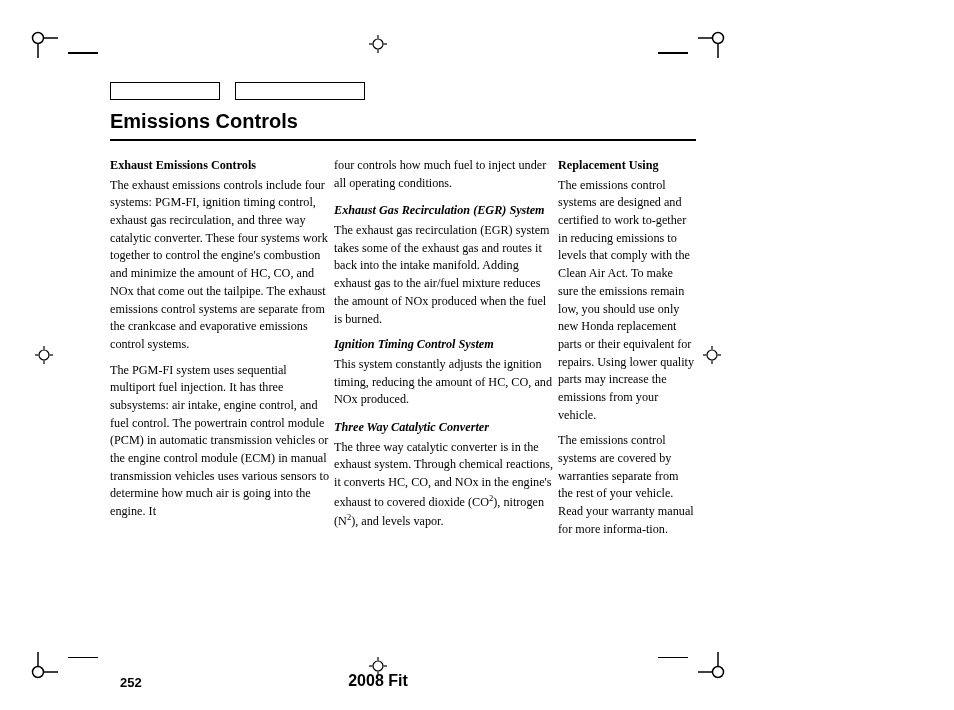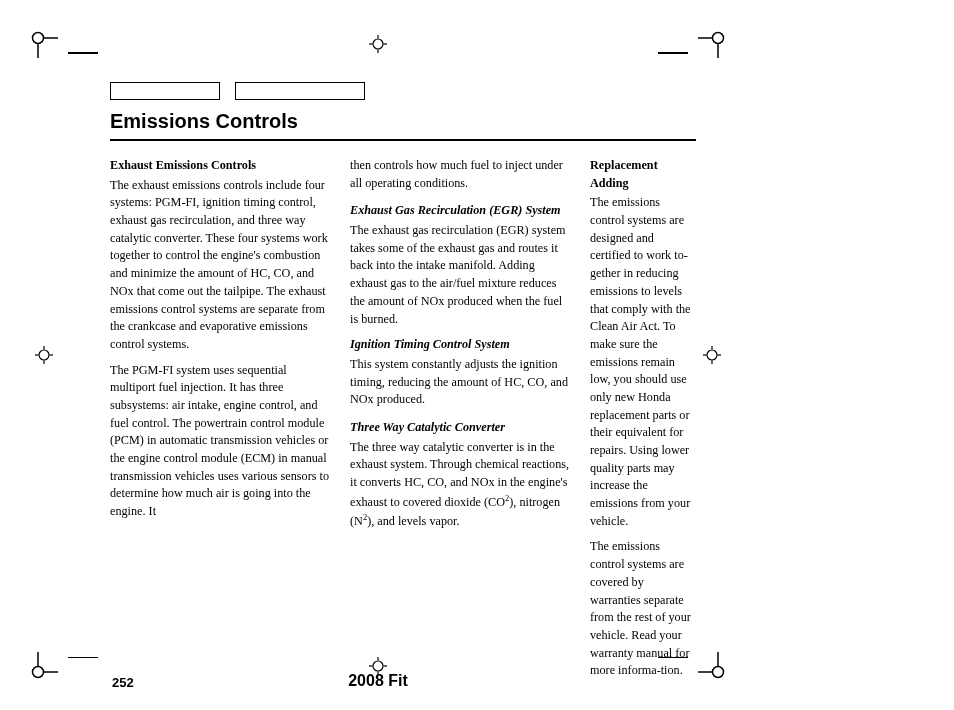--- a/index.html
+++ b/index.html
@@ -90,21 +90,21 @@
 
     .page-title {
       font-size: 20px;
       font-weight: bold;
       font-family: Arial, sans-serif;
     }
 
     
     .columns {
       display: flex;
-      gap: 20px;
+      gap: 4px;
       font-size: 12.2px;
       line-height: 1.45;
     }
 
     .col-left {
       flex: 0 0 220px;
       width: 220px;
     }
 
     .col-middle {
@@ -129,21 +129,21 @@
     }
 
     .para {
       margin-bottom: 8px;
     }
 
     
     .footer {
       position: absolute;
       bottom: 20px;
-      left: 112px;
+      left: 120px;
       right: 60px;
       display: flex;
       justify-content: space-between;
       align-items: center;
       font-size: 13px;
       font-family: Arial, sans-serif;
       font-weight: bold;
     }
 
     .footer-center {
@@ -259,39 +259,39 @@
           <div class="section-heading">Exhaust Emissions Controls</div>
           <span>The exhaust emissions controls include four systems: PGM-FI, ignition timing control, exhaust gas recirculation, and three way catalytic converter. These four systems work together to control the engine's combustion and minimize the amount of HC, CO, and NOx that come out the tailpipe. The exhaust emissions control systems are separate from the crankcase and evaporative emissions control systems.</span>
         </div>
         <div class="para">
           <span>The PGM-FI system uses sequential multiport fuel injection. It has three subsystems: air intake, engine control, and fuel control. The powertrain control module (PCM) in automatic transmission vehicles or the engine control module (ECM) in manual transmission vehicles uses various sensors to determine how much air is going into the engine. It</span>
         </div>
       </div>
 
       <div class="col-middle">
         <div class="para">
-          <span>then controls how much fuel to inject under all operating conditions.</span>
+          <span>four controls how much fuel to inject under all operating conditions.</span>
         </div>
         <div class="para">
           <div class="section-heading-italic">Exhaust Gas Recirculation (EGR) System</div>
           <span>The exhaust gas recirculation (EGR) system takes some of the exhaust gas and routes it back into the intake manifold. Adding exhaust gas to the air/fuel mixture reduces the amount of NOx produced when the fuel is burned.</span>
         </div>
         <div class="para">
           <div class="section-heading-italic" style="margin-top:0;">Ignition Timing Control System</div>
           <span>This system constantly adjusts the ignition timing, reducing the amount of HC, CO, and NOx produced.</span>
         </div>
         <div class="para">
           <div class="section-heading-italic">Three Way Catalytic Converter</div>
           <span>The three way catalytic converter is in the exhaust system. Through chemical reactions, it converts HC, CO, and NOx in the engine's exhaust to covered dioxide (CO</span><sup>2</sup><span>), nitrogen (N</span><sup>2</sup><span>), and levels vapor.</span>
         </div>
       </div>
 
       <div class="col-right">
         <div class="para">
-          <div class="section-heading">Replacement Adding</div>
+          <div class="section-heading">Replacement Using</div>
           <span>The emissions control systems are designed and certified to work to-gether in reducing emissions to levels that comply with the Clean Air Act. To make sure the emissions remain low, you should use only new Honda replacement parts or their equivalent for repairs. Using lower quality parts may increase the emissions from your vehicle.</span>
         </div>
         <div class="para">
           <span>The emissions control systems are covered by warranties separate from the rest of your vehicle. Read your warranty manual for more informa-tion.</span>
         </div>
       </div>
 
     </div>
   </div>
 

